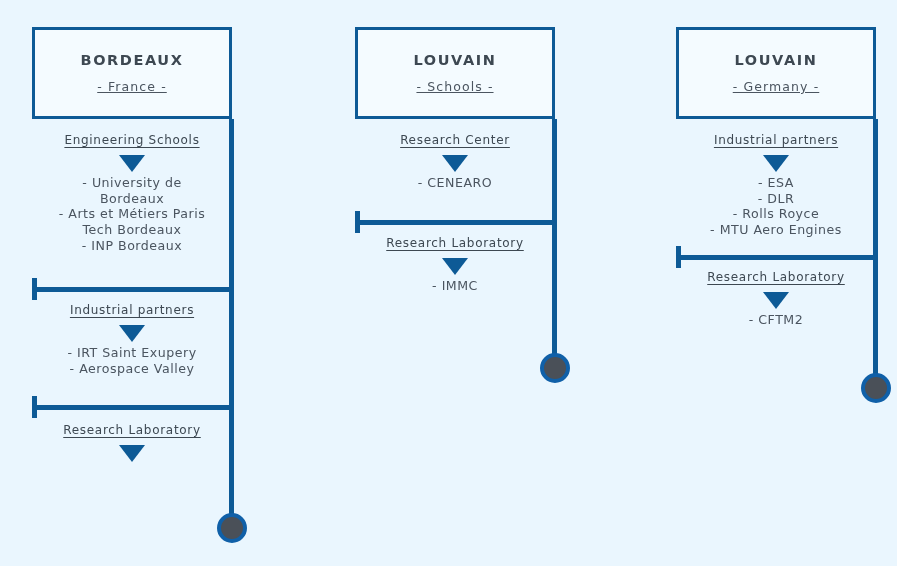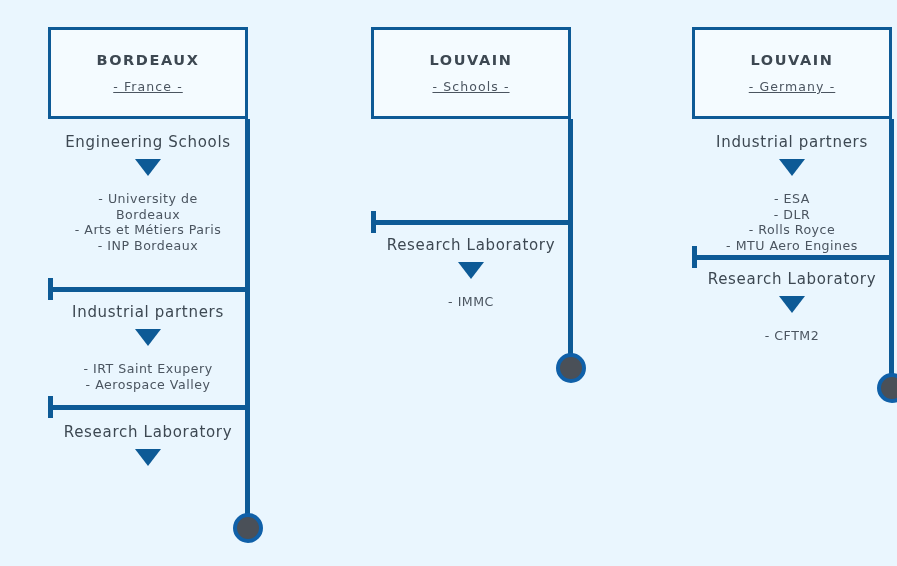--- a/index.html
+++ b/index.html
@@ -9,21 +9,21 @@
   body {
     width: 897px;
     height: 566px;
     background: #eaf6fe;
     font-family: "DejaVu Sans", sans-serif;
     overflow: hidden;
     position: relative;
   }
   #canvas {
     position: absolute;
-    left: 16px; top: 0;
+    left: 0; top: 0;
     width: 850px;
     height: 566px;
     border-radius: 6px;
   }
   .column {
     position: absolute;
     top: 0;
     width: 245px;
     height: 566px;
   }
@@ -85,36 +85,37 @@
     box-sizing: border-box;
   }
   
   .group {
     position: absolute;
     width: 200px;
     left: 0;
     text-align: center;
   }
   .group-title {
-    font-size: 15px;
+    font-size: 12px;
     letter-spacing: 0.7px;
     color: #3d4852;
+    text-decoration: underline;
     text-underline-offset: 3px;
     white-space: nowrap;
   }
   .arrow {
     width: 0;
     height: 0;
     border-left: 13px solid transparent;
     border-right: 13px solid transparent;
     border-top: 17px solid #0d5a96;
     margin: 8px auto 0 auto;
   }
   .items {
-    margin-top: 15px;
+    margin-top: 3px;
     font-size: 12.6px;
     line-height: 15.7px;
     letter-spacing: 0.5px;
     color: #4b5560;
   }
   .items div { white-space: nowrap; }
 </style>
 </head>
 <body>
 
@@ -130,20 +131,21 @@
       <div class="bar" style="left: 0px; top: 405px; width: 202px;"></div>
       <div class="tick" style="left: 0px; top: 396px;"></div>
       <div class="end-dot" style="left: 184.5px; top: 513px;"></div>
       <div class="group" style="top: 133px;">
         <div class="group-title">Engineering Schools</div>
         <div class="arrow"></div>
         <div class="items">
           <div>- University de</div>
           <div>Bordeaux</div>
           <div>- Arts et Métiers Paris</div>
+          <div>Tech Bordeaux</div>
           <div>- INP Bordeaux</div>
         </div>
       </div>
       <div class="group" style="top: 303px;">
         <div class="group-title">Industrial partners</div>
         <div class="arrow"></div>
         <div class="items">
           <div>- IRT Saint Exupery</div>
           <div>- Aerospace Valley</div>
         </div>
@@ -155,20 +157,27 @@
     </div>
     <div class="column" style="left: 355px;">
       <div class="city-box">
         <div class="city-name">LOUVAIN</div>
         <div class="city-country">- Schools -</div>
       </div>
       <div class="rail" style="left: 197px; top: 119px; height: 241px;"></div>
       <div class="bar" style="left: 0px; top: 220px; width: 202px;"></div>
       <div class="tick" style="left: 0px; top: 211px;"></div>
       <div class="end-dot" style="left: 184.5px; top: 353px;"></div>
+      <div class="group" style="top: 133px;">
+        <div class="group-title">Research Center</div>
+        <div class="arrow"></div>
+        <div class="items">
+          <div>- CENEARO</div>
+        </div>
+      </div>
       <div class="group" style="top: 236px;">
         <div class="group-title">Research Laboratory</div>
         <div class="arrow"></div>
         <div class="items">
           <div>- IMMC</div>
         </div>
       </div>
     </div>
     <div class="column" style="left: 676px;">
       <div class="city-box">

